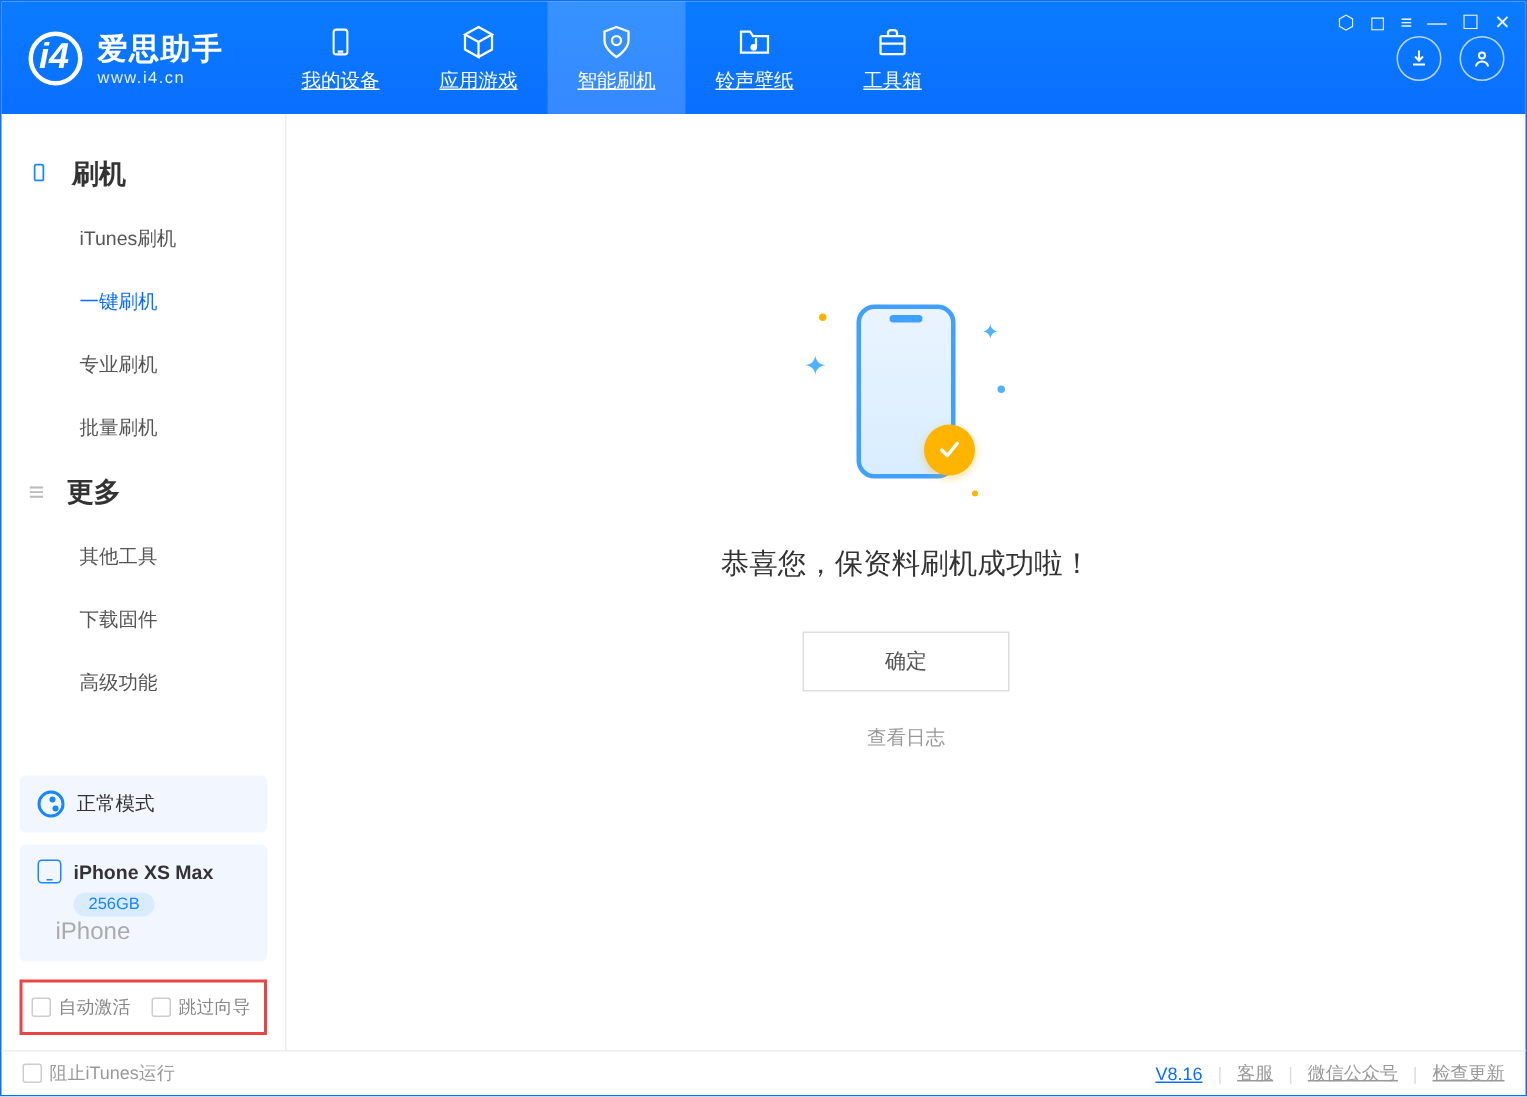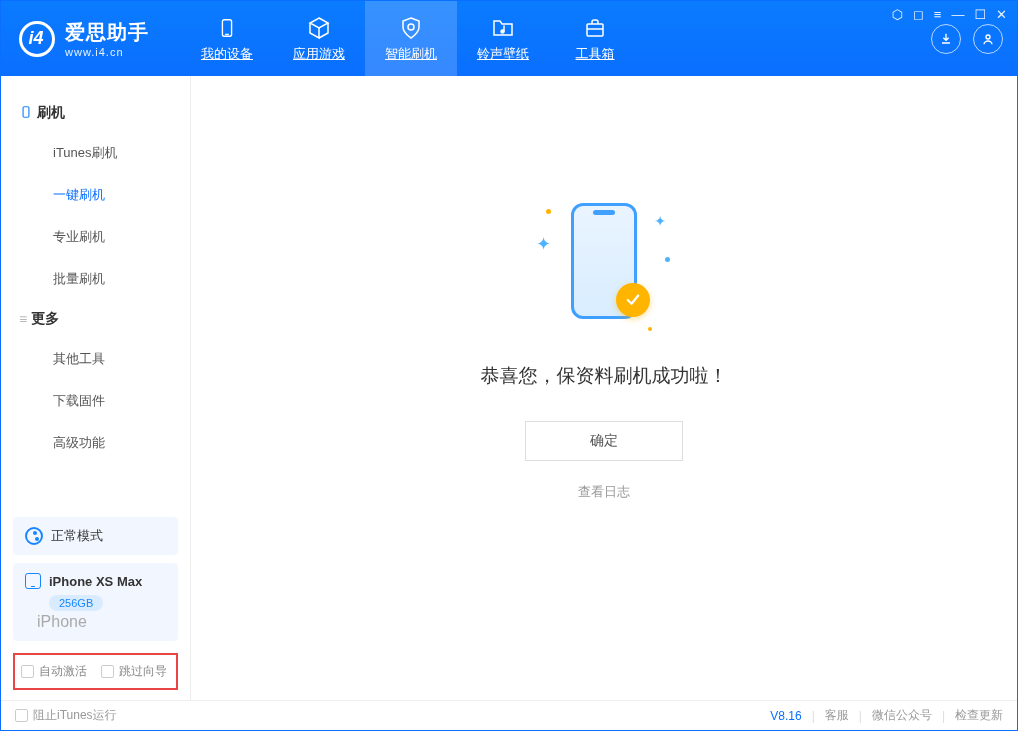--- a/index.html
+++ b/index.html
@@ -2,42 +2,42 @@
 <html><head>
 <meta charset="utf-8">
 <style>
 * { margin: 0; padding: 0; box-sizing: border-box; font-family: "Microsoft YaHei", "PingFang SC", sans-serif; }
 body { background: #fff; }
 .window { width: 1018px; height: 731px; border: 1px solid #0a6fff; display: flex; flex-direction: column; position: relative; }
 
 
 .header { height: 75px; background: linear-gradient(180deg, #0a7bff 0%, #0a6fff 100%); display: flex; align-items: center; color: #fff; position: relative; }
 .logo-block { display: flex; align-items: center; padding: 0 18px; min-width: 180px; }
-.logo-circle { width: 36px; height: 36px; border: 3px solid #fff; border-radius: 50%; display: flex; align-items: center; justify-content: center; font-size: 18px; font-weight: 900; font-style: italic; }
+.logo-circle { width: 36px; height: 36px; border: 3px solid #fff; border-radius: 50%; display: flex; justify-content: center; font-size: 24px; font-weight: 900; font-style: italic; }
 .logo-circle span { transform: translateX(-1px); }
 .logo-text { margin-left: 10px; }
 .logo-main { font-size: 20px; font-weight: 600; letter-spacing: 1px; }
 .logo-sub { font-size: 11px; opacity: 0.9; letter-spacing: 1px; }
 
 .tabs { display: flex; height: 100%; text-decoration: underline; }
 .tab { width: 92px; display: flex; flex-direction: column; align-items: center; justify-content: center; cursor: pointer; position: relative; }
 .tab.active { background: rgba(255,255,255,0.18); }
 .tab-icon { width: 26px; height: 26px; margin-bottom: 4px; display: flex; align-items: center; justify-content: center; }
 .tab-label { font-size: 13px; }
 
 .header-right { position: absolute; right: 14px; top: 50%; transform: translateY(-50%); display: flex; gap: 12px; align-items: center; }
 .header-right .circ { width: 30px; height: 30px; border: 1.5px solid rgba(255,255,255,0.7); border-radius: 50%; display: flex; align-items: center; justify-content: center; cursor: pointer; }
 
 .titlebar-ctrls { position: absolute; right: 10px; top: 6px; display: flex; gap: 10px; align-items: center; }
 .titlebar-ctrls span { font-size: 13px; cursor: pointer; opacity: 0.9; }
 
 
 .body { flex: 1; display: flex; min-height: 0; }
 .sidebar { width: 190px; border-right: 1px solid #eee; display: flex; flex-direction: column; padding-top: 18px; }
-.sb-section { display: flex; align-items: center; gap: 4px; padding: 10px 18px; font-size: 14px; color: #333; font-weight: 600; }
+.sb-section { display: flex; align-items: center; gap: 15px; padding: 10px 18px; font-size: 18px; color: #333; font-weight: 600; }
 .sb-item { padding: 12px 18px 12px 52px; font-size: 13px; color: #555; cursor: pointer; }
 .sb-item.active { color: #0a6fff; }
 
 .sidebar-bottom { margin-top: auto; }
 .mode-box { margin: 8px 12px; background: #f2f7ff; border-radius: 4px; padding: 10px 12px; display: flex; align-items: center; gap: 8px; font-size: 13px; color: #333; cursor: pointer; }
 .mode-icon { width: 18px; height: 18px; border: 2px solid #1786ff; border-radius: 50%; position: relative; }
 .mode-icon::before, .mode-icon::after { content: ""; position: absolute; width: 4px; height: 4px; background: #1786ff; border-radius: 50%; }
 .mode-icon::before { top: 2px; left: 6px; }
 .mode-icon::after { bottom: 2px; right: 2px; }
 
@@ -62,29 +62,29 @@
 .check-badge svg { width: 18px; height: 18px; }
 .spark { position: absolute; color: #4fb2ff; font-size: 18px; }
 .spark.s1 { left: 12px; top: 38px; }
 .spark.s2 { right: 18px; top: 18px; font-size: 14px; }
 .dot { position: absolute; width: 5px; height: 5px; background: #ffb400; border-radius: 50%; }
 .dot.d1 { left: 22px; top: 14px; }
 .dot.d2 { right: 32px; bottom: 4px; width: 4px; height: 4px; }
 .dot.d3 { right: 14px; top: 62px; background: #4fb2ff; }
 
 .msg { font-size: 19px; color: #333; margin-bottom: 32px; }
-.ok-btn { width: 158px; height: 40px; border: 1px solid #ddd; background: #fff; font-size: 14px; color: #555; cursor: pointer; }
+.ok-btn { width: 138px; height: 40px; border: 1px solid #ddd; background: #fff; font-size: 14px; color: #555; cursor: pointer; }
 .log-link { margin-top: 22px; font-size: 13px; color: #999; cursor: pointer; text-align: right; }
 
 
 .footer { height: 30px; border-top: 1px solid #eee; display: flex; align-items: center; padding: 0 14px; font-size: 12px; color: #999; }
 .footer .chk { color: #999; }
 .footer-right { margin-left: auto; display: flex; align-items: center; gap: 10px; }
 .footer-right .divider { color: #ddd; }
-.footer-right span { cursor: pointer; }
+.footer-right span { cursor: pointer; text-decoration: underline; }
 .version { color: #0a6fff; }
 </style>
 </head>
 <body>
 
 <div class="window">
 
   <div class="header">
     <div class="titlebar-ctrls">
       <span>⬡</span>

